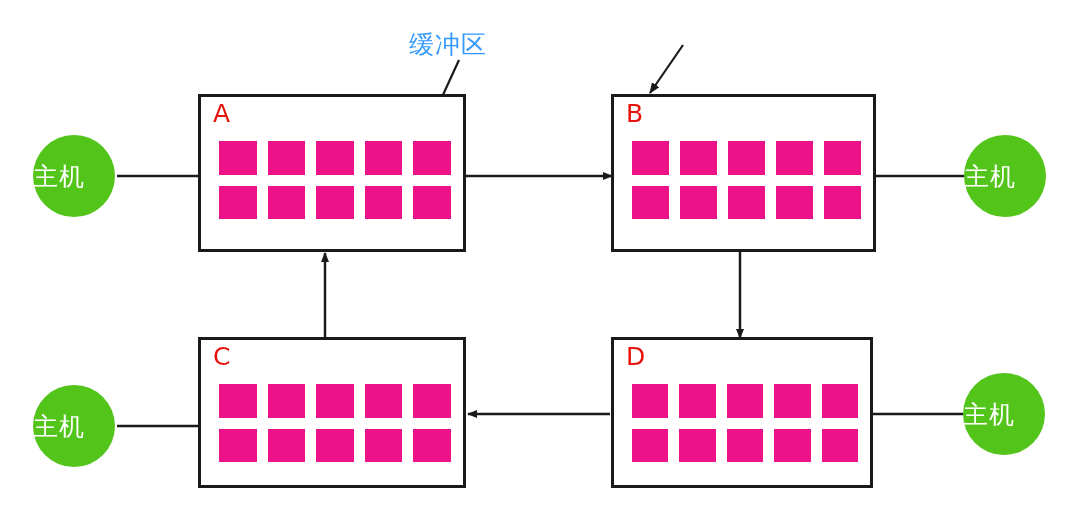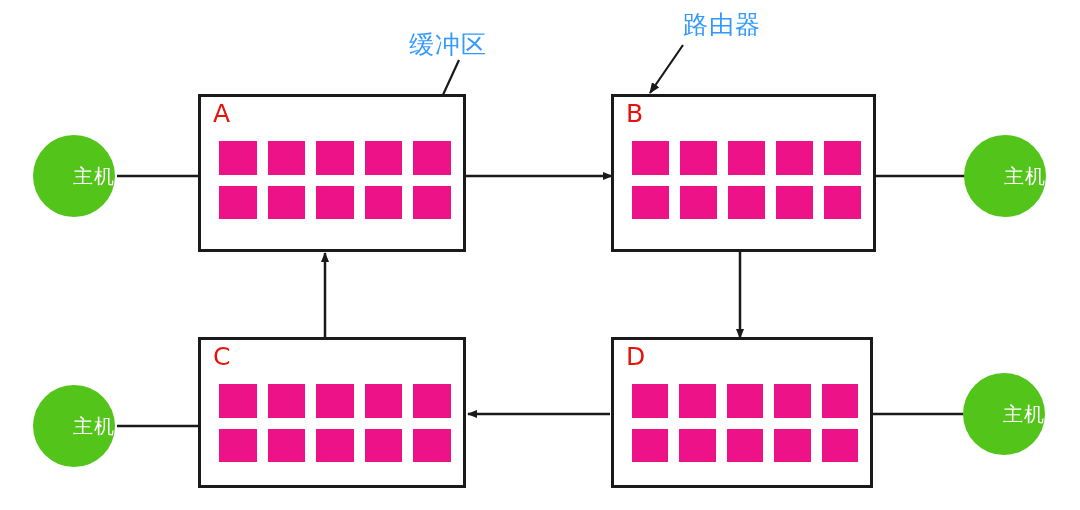--- a/index.html
+++ b/index.html
@@ -61,23 +61,23 @@
 
   
   .host {
     position: absolute;
     width: 82px;
     height: 82px;
     border-radius: 50%;
     background: #52c41a;
     display: flex;
     align-items: center;
-    justify-content: flex-end;
+    justify-content: flex-start;
     color: #ffffff;
-    font-size: 20px;
+    font-size: 25px;
     letter-spacing: 1px;
     user-select: none;
   }
 
   
   .annotation {
     position: absolute;
     color: #3399ff;
     font-size: 25px;
     letter-spacing: 1px;
@@ -116,21 +116,20 @@
 
     <line x1="872" y1="414" x2="964" y2="414" stroke="#1a1a1a" stroke-width="2.5"></line>
 
     <line x1="459" y1="60" x2="425" y2="134" stroke="#1a1a1a" stroke-width="2.2" marker-end="url(#arrowhead-thin)"></line>
 
     <line x1="683" y1="45" x2="650" y2="93" stroke="#1a1a1a" stroke-width="2.2" marker-end="url(#arrowhead-thin)"></line>
   </svg>
 
   <div class="annotation" style="left:409px; top:28px;">缓冲区</div>
 
-  <div class="annotation" style="left:683px; top:8px;">路由器</div>
 
   <div class="router" style="left:198px; top:94px; width:268px; height:158px;">
     <div class="router-label">A</div>
     <div class="buffer-grid">
       <div class="buffer-cell"></div>
       <div class="buffer-cell"></div>
       <div class="buffer-cell"></div>
       <div class="buffer-cell"></div>
       <div class="buffer-cell"></div>
       <div class="buffer-cell"></div>

